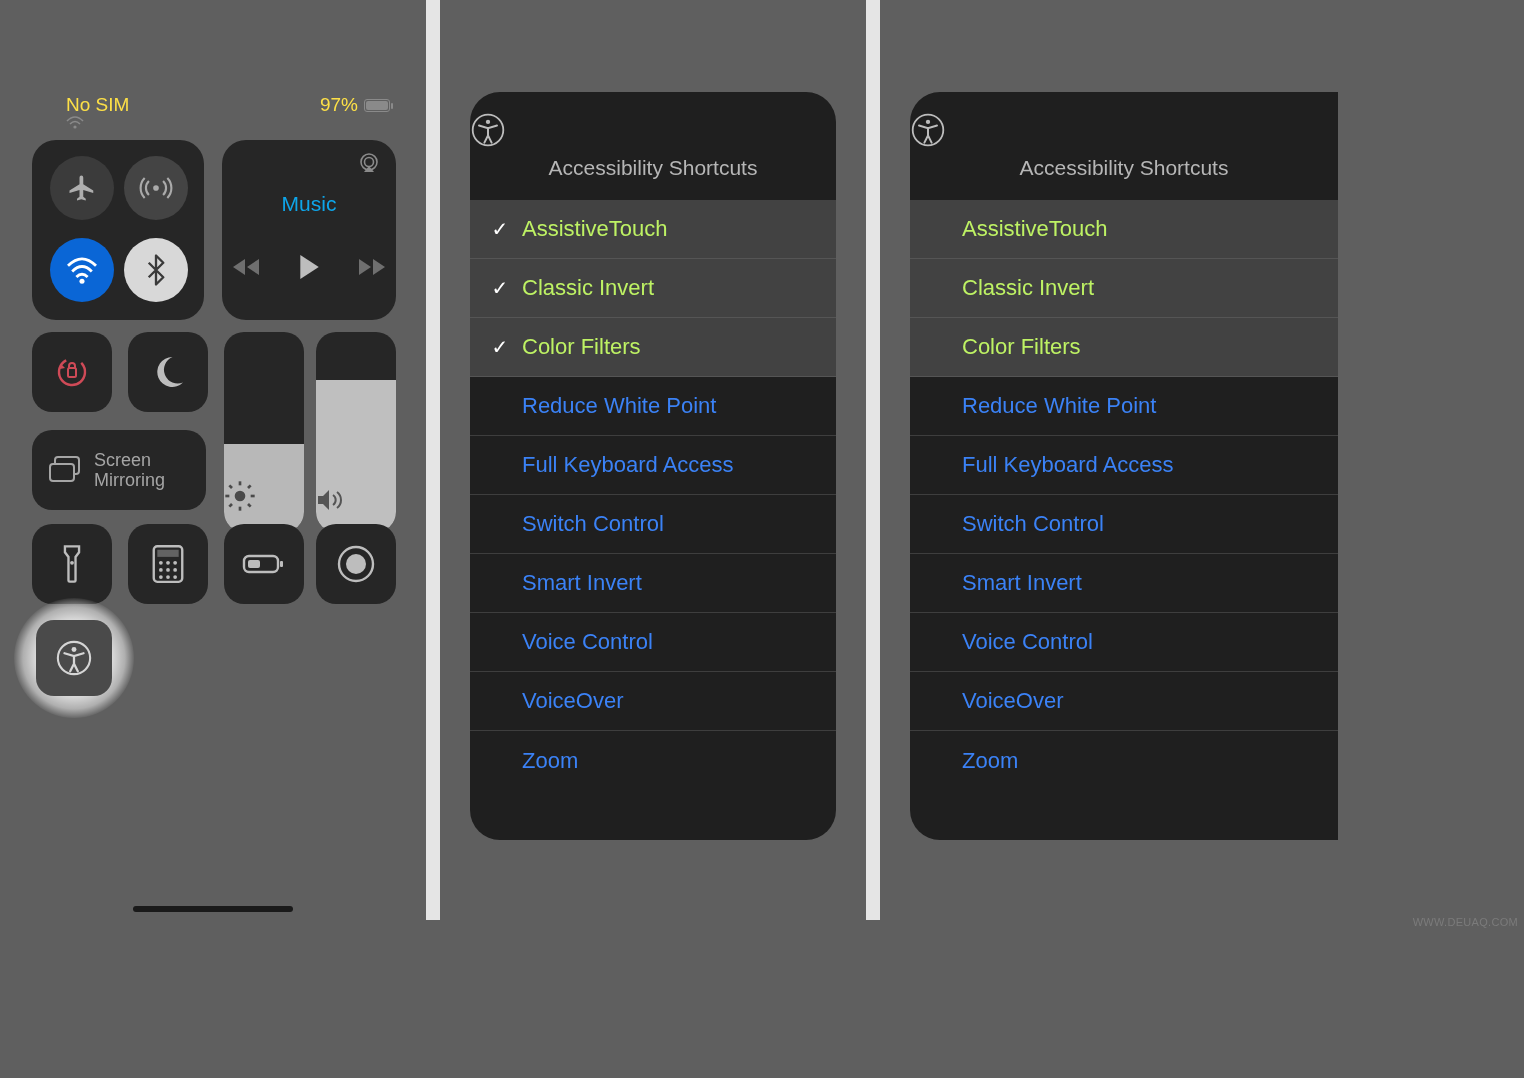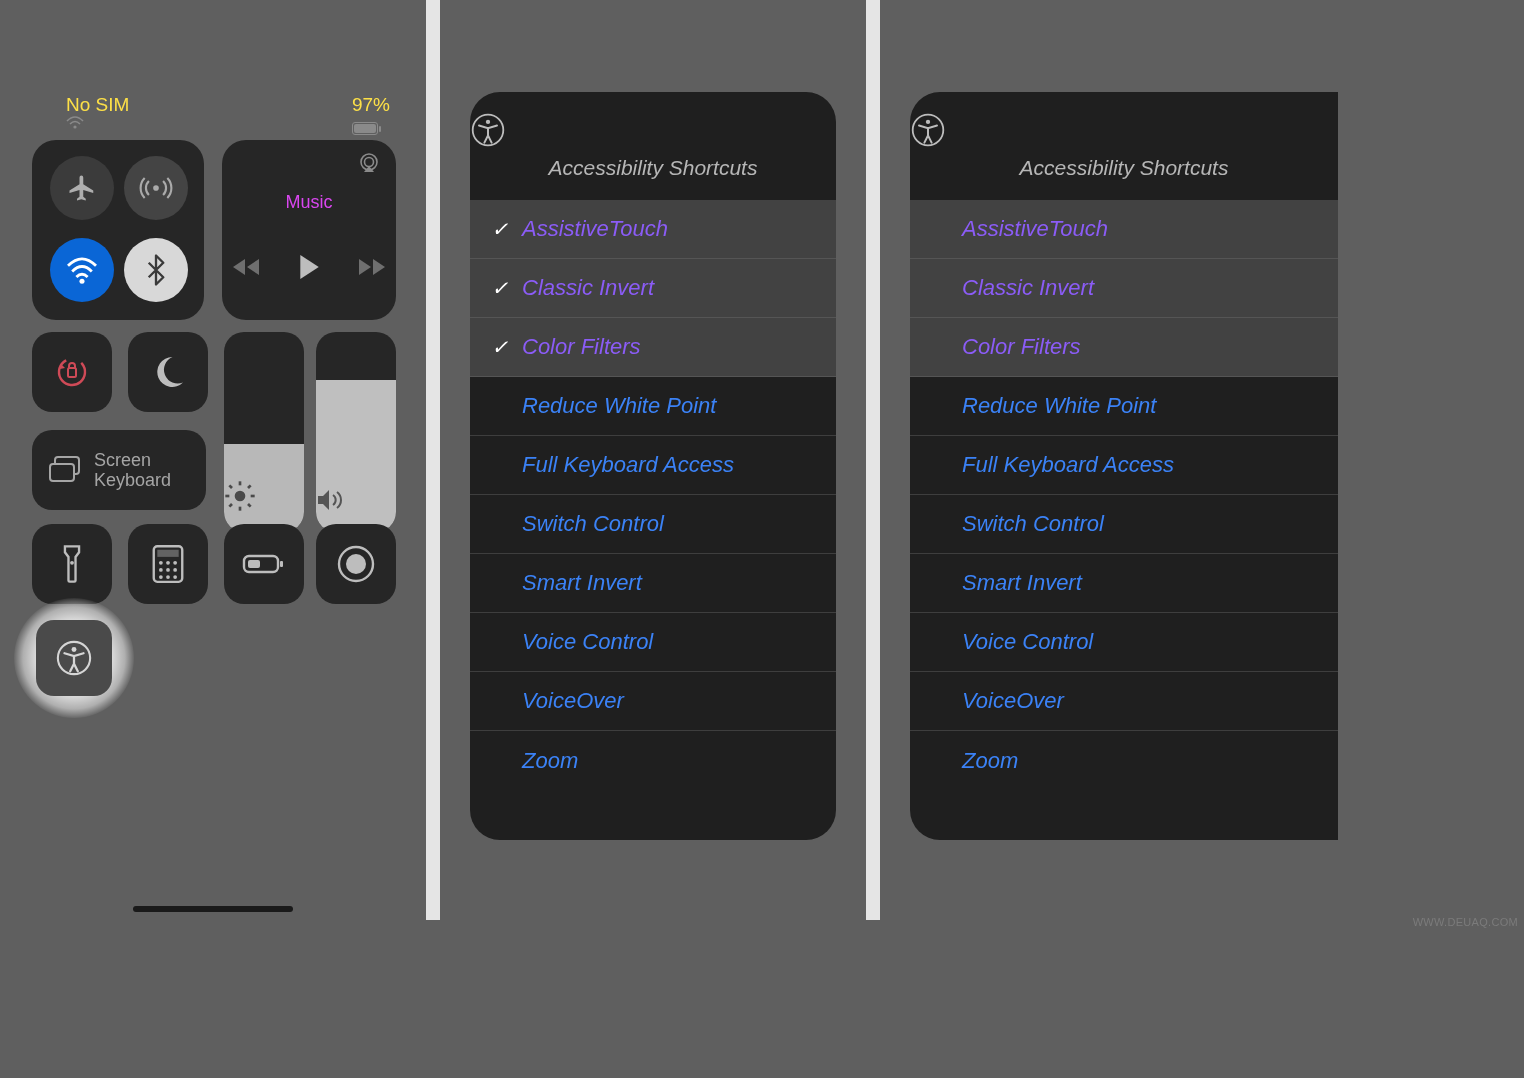--- a/index.html
+++ b/index.html
@@ -17,21 +17,21 @@
     position: absolute;
     left: 0; top: 0;
     width: 426px; height: 920px;
   }
   .status {
     position: absolute; top: 94px; left: 0; right: 0; height: 26px;
     color: #fde047; font-size: 19px;
   }
   .status-left { position: absolute; left: 66px; top: 0; }
   .wifi-small { margin-left: 6px; }
-  .status-right { position: absolute; right: 36px; top: 0; display:flex; align-items:flex-start; gap:6px;flex-direction:column;}
+  .status-right { position: absolute; right: 36px; top: 0; display:flex; align-items:center; gap:6px;}
   .batt-icon { width: 26px; height: 13px; border: 1.5px solid #8a8a8a; border-radius: 3px; position: relative; display:inline-block; }
   .batt-icon::after { content:""; position:absolute; right:-4px; top:3px; width:2px; height:6px; background:#8a8a8a; border-radius:1px;}
   .batt-fill { position:absolute; left:1px; top:1px; bottom:1px; width: 90%; background:#8a8a8a; border-radius:2px;}
 
   .modA {
     position: absolute; left: 32px; top: 140px;
     width: 172px; height: 180px;
     background: #262626; border-radius: 24px;
   }
   .circle { position: absolute; width: 64px; height: 64px; border-radius: 50%; display:flex; align-items:center; justify-content:center;}
@@ -40,21 +40,21 @@
   .c-wifi { left: 18px; top: 98px; background:#0a66d6; }
   .c-bt   { left: 92px; top: 98px; background:#d8d8d8; }
 
   .modMusic {
     position: absolute; left: 222px; top: 140px;
     width: 174px; height: 180px;
     background: #262626; border-radius: 24px;
     color:#c7c7c7;
   }
   .airplay { position:absolute; right:14px; top:12px; }
-  .music-label { position:absolute; left:0; right:0; top:52px; text-align:center; font-size:18px; color:#d946ef;}
+  .music-label { position:absolute; left:0; right:0; top:52px; text-align:center; font-size:21px; color:#0ea5e9;}
   .play-row { position:absolute; left:0; right:0; top:114px; display:flex; justify-content:center; align-items:center; gap:36px; color:#6f6f6f;}
   .play-row .play { color:#bdbdbd; }
 
   .sq {
     position:absolute; width:80px; height:80px; background:#262626; border-radius:20px;
     display:flex; align-items:center; justify-content:center;
   }
   .sq-lock { left:32px;  top:332px; }
   .sq-dnd  { left:128px; top:332px; }
 
@@ -91,39 +91,39 @@
   
   .sep1 { position:absolute; left:426px; top:0; width:14px; height:920px; background:#e5e5e5; }
   .sep2 { position:absolute; left:866px; top:0; width:14px; height:920px; background:#e5e5e5; }
 
   
   .panel2 { position:absolute; left:440px; top:0; width:426px; height:920px; }
   .panel3 { position:absolute; left:880px; top:0; width:426px; height:920px; }
 
   .sheet {
     position:absolute; left:30px; top:92px; right:30px; bottom:80px;
-    background:#1f1f1f; border-radius:30px; overflow:hidden;font-style:italic;
+    background:#1f1f1f; border-radius:30px; overflow:hidden;
   }
   .panel3 .sheet { right:-32px; border-radius:30px 0 0 30px; }
 
   .sheet-head { text-align:center; padding-top:20px; }
   .sheet-title { color:#b6b6b6; font-size:21px; margin-top:8px; }
 
   .list { margin-top:20px; }
   .row {
     position:relative;
     height:59px;
     display:flex; align-items:center;
     color:#3b82f6; font-size:22px;
     border-bottom:1px solid rgba(120,120,120,0.35);
   }
   .row:last-child { border-bottom:none; }
   .row .label { margin-left:52px; }
   .row.sel { background: rgba(120,120,120,0.40); color:#fff; }
-  .row.sel .label { color:#8b5cf6; }
+  .row.sel .label { color:#bef264; }
 
   .check { position:absolute; left:18px; width:24px; text-align:center; color:#fff; font-size:20px;}
 
   
   svg { display:block; }
   .wm { position:absolute; right:6px; bottom:150px; color:#7b7b7b; font-size:11px; letter-spacing:0.3px; writing-mode:horizontal-tb;}
 </style>
 </head>
 <body>
 
@@ -247,21 +247,21 @@
 
   <div class="modSM">
     <span>
       <svg width="34" height="28" viewBox="0 0 34 28">
           <rect x="7" y="1" width="24" height="17" rx="3" fill="none" stroke="#a5a5a5" stroke-width="2"></rect>
           <rect x="2" y="8" width="24" height="17" rx="3" fill="#262626" stroke="#a5a5a5" stroke-width="2"></rect>
         </svg>
     </span>
     <span>
       <span>Screen</span><br>
-      <span>Keyboard</span>
+      <span>Mirroring</span>
     </span>
   </div>
 
   <div class="sq sq-torch">
     <svg width="22" height="40" viewBox="0 0 18 34">
         <path fill="none" stroke="#bdbdbd" stroke-width="2" d="M3 2h12v5l-3 4v20a1 1 0 0 1-1 1H7a1 1 0 0 1-1-1V11L3 7z"></path>
         <circle cx="9" cy="16" r="1.6" fill="#bdbdbd"></circle>
       </svg>
   </div>
   <div class="sq sq-calc">

